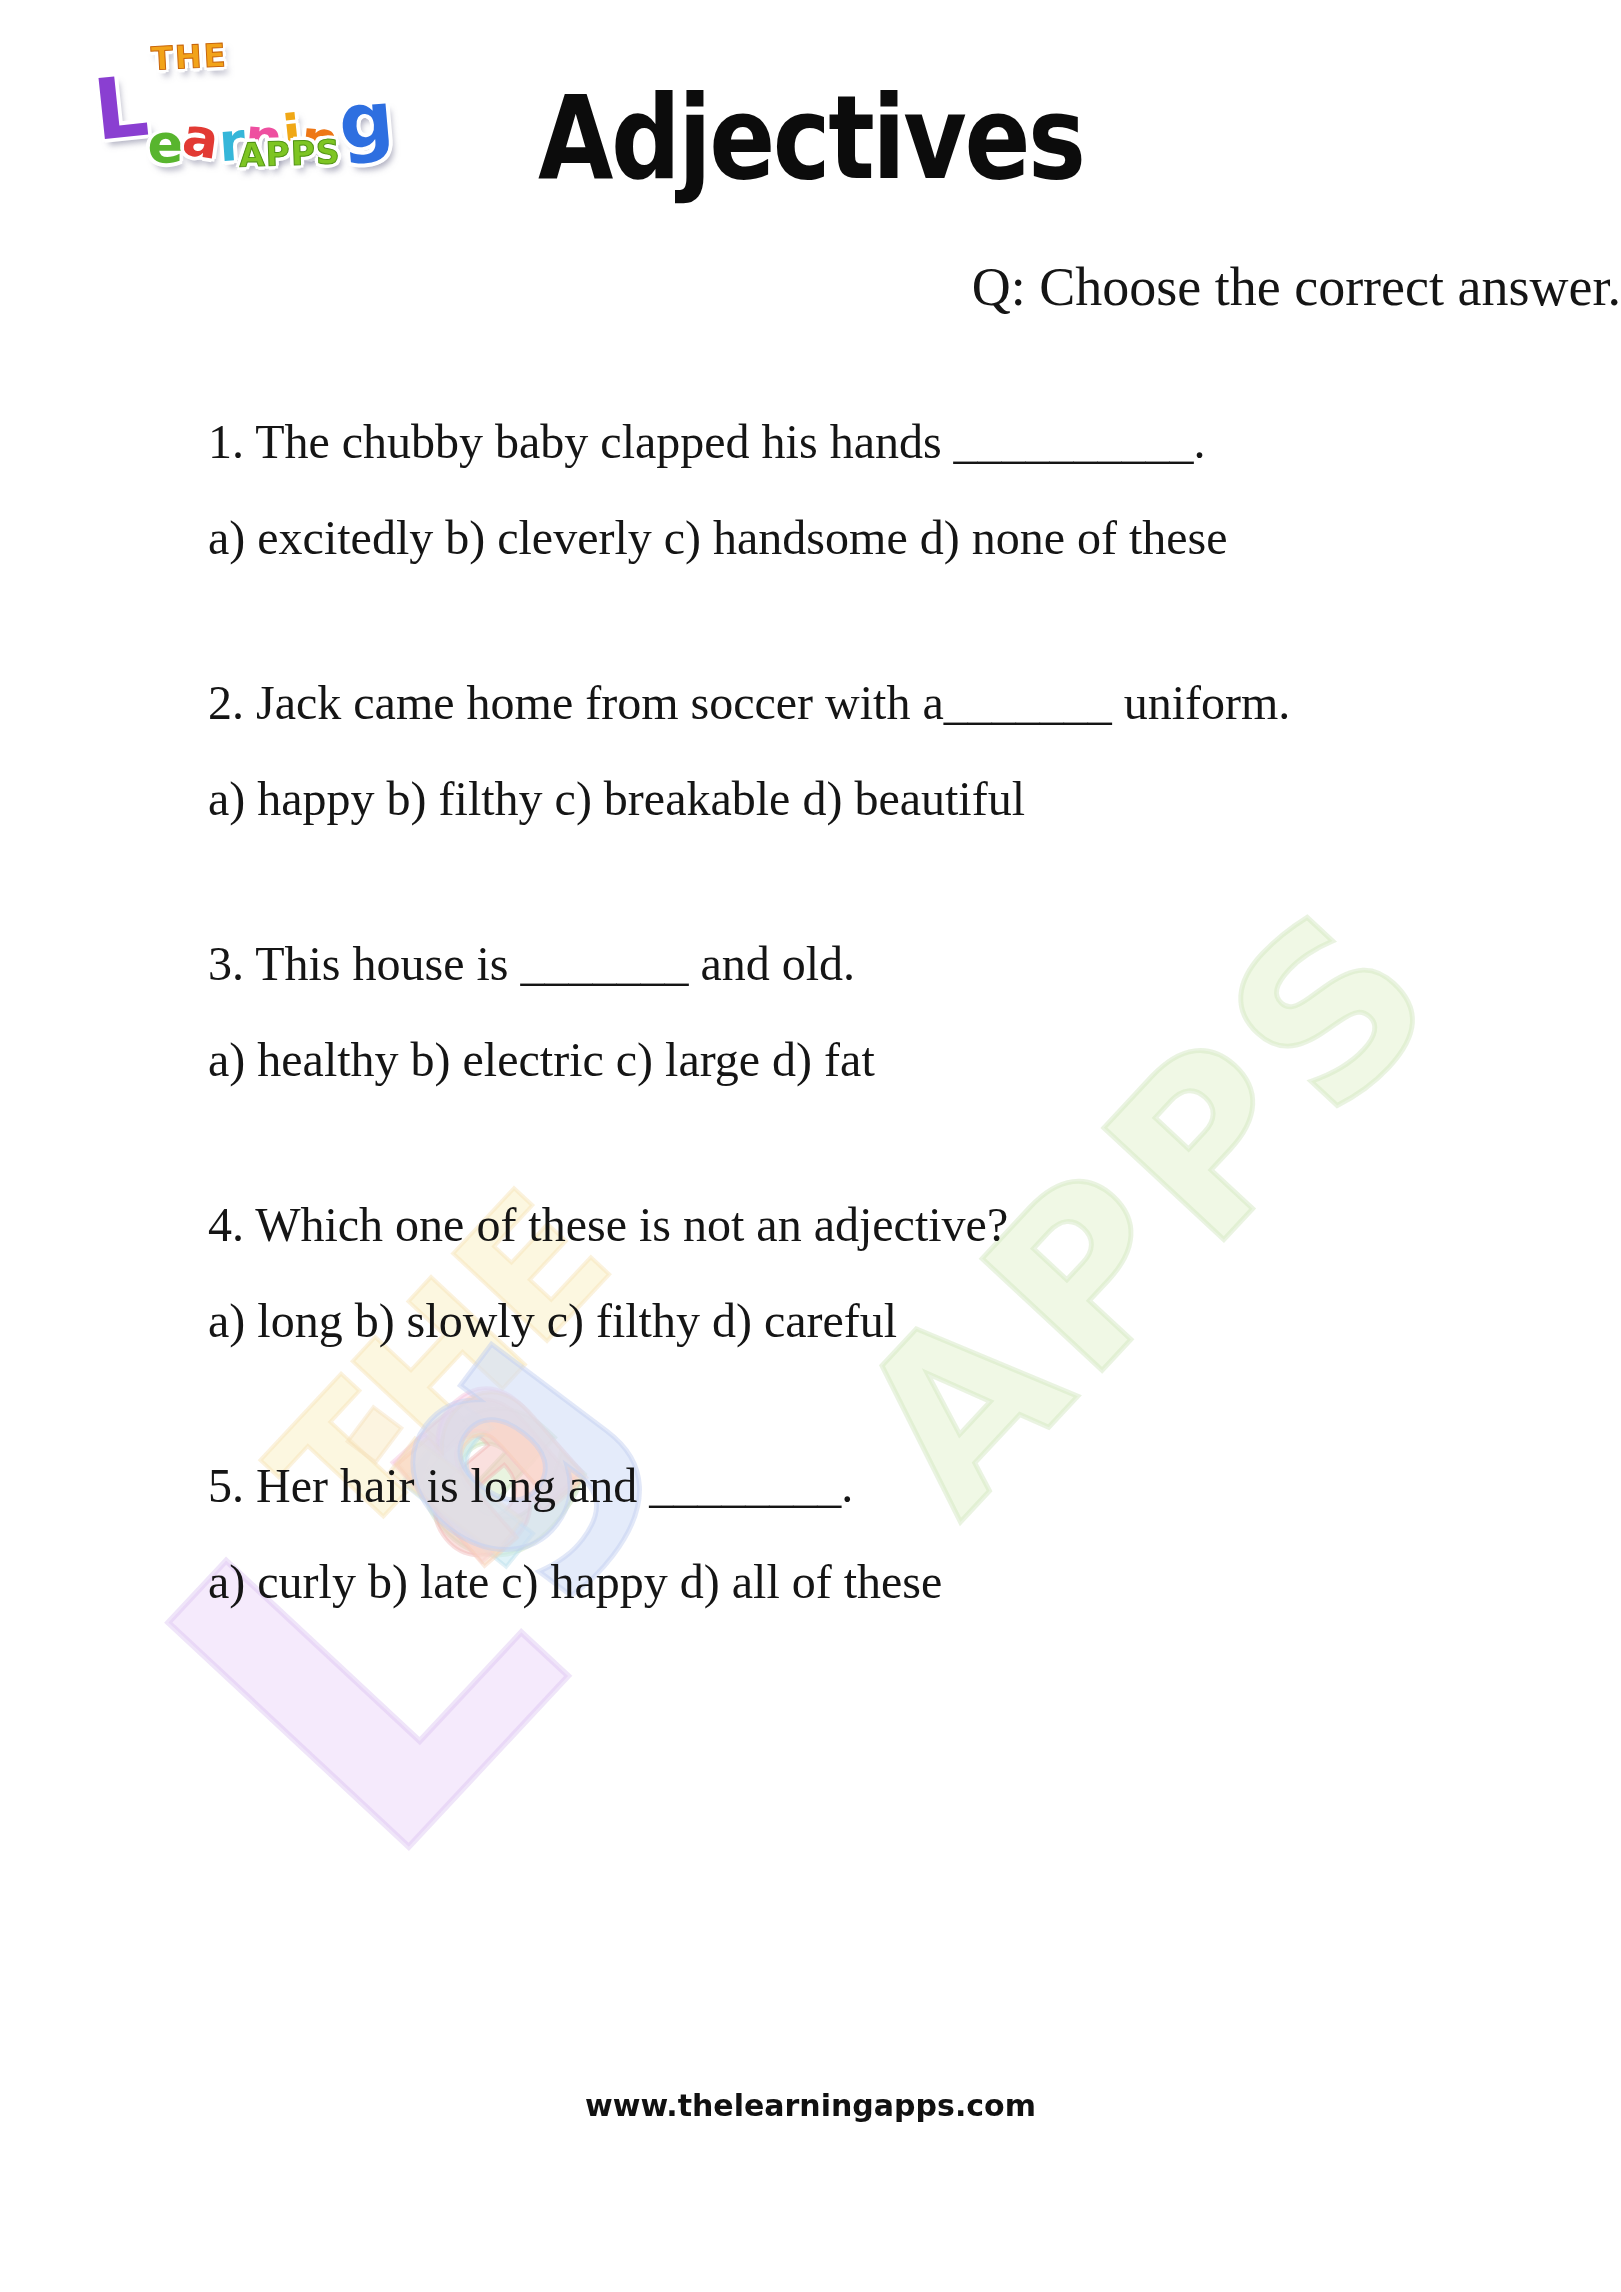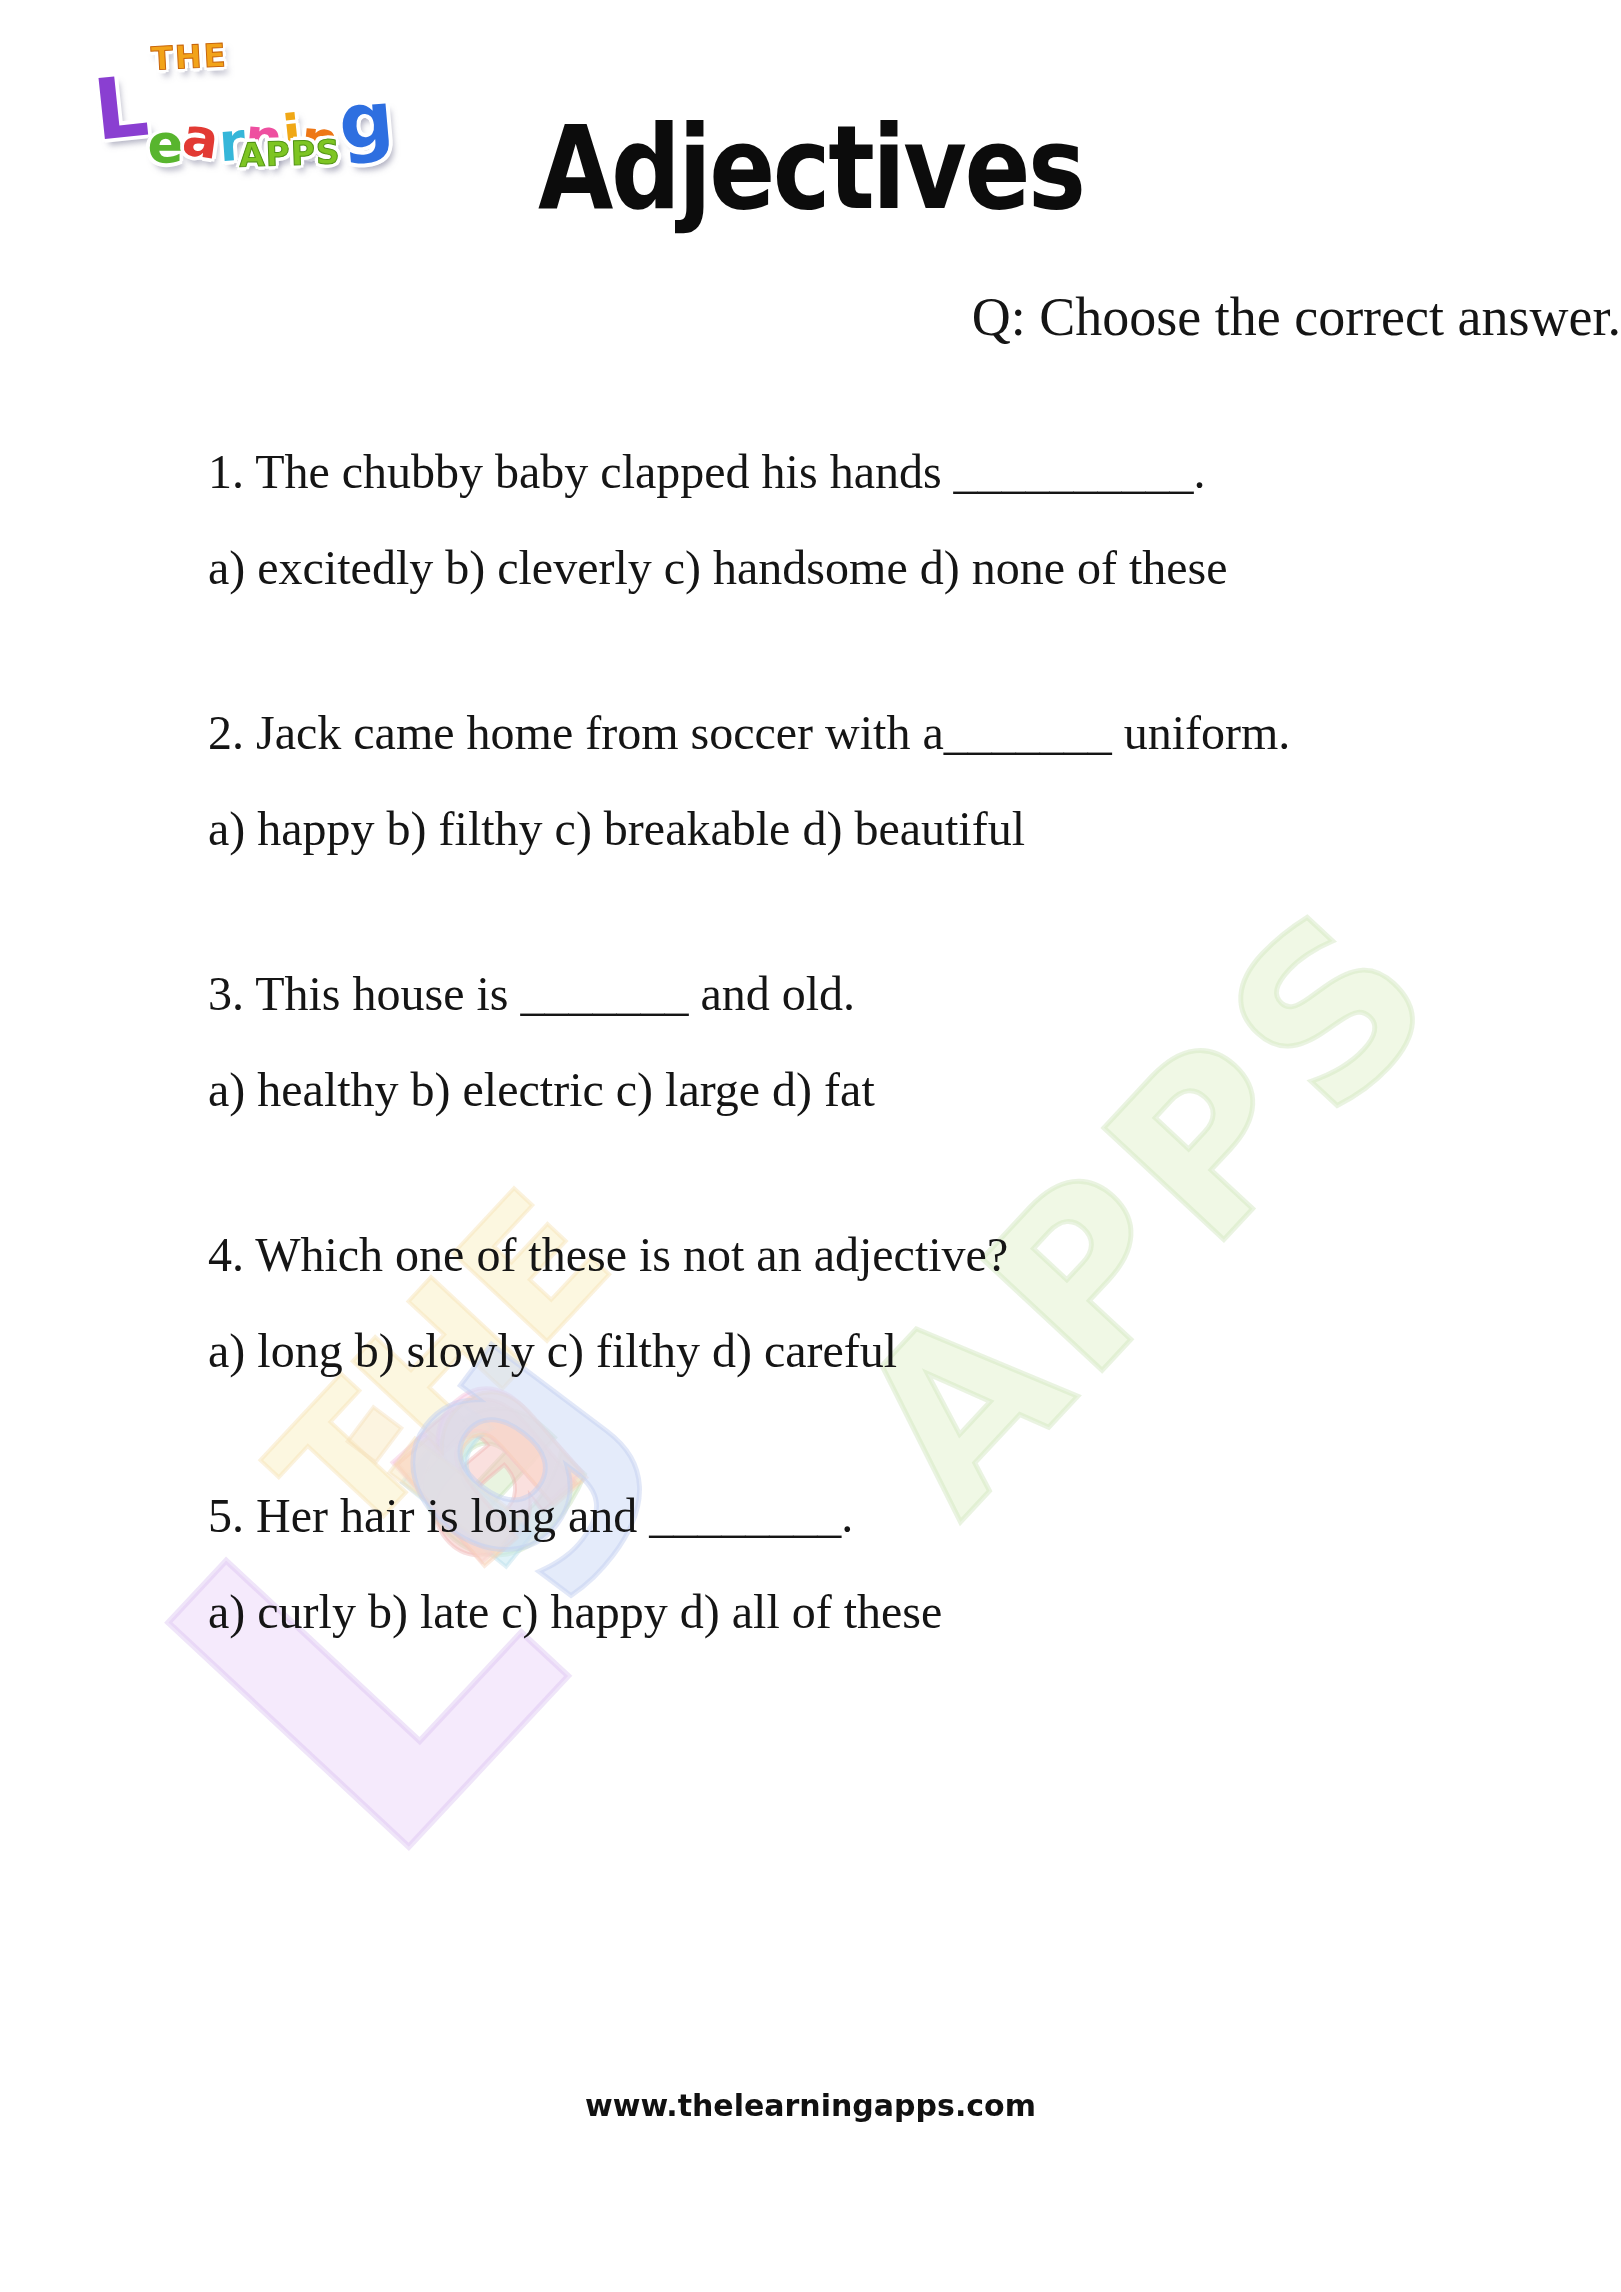--- a/index.html
+++ b/index.html
@@ -80,21 +80,21 @@
   .wl-3 { color: rgba(130,205,225,.55); -webkit-text-stroke: 3.9px rgba(90,175,205,.4);  transform: translateY(23.5px) rotate(-4deg); }
   .wl-4 { color: rgba(242,150,200,.55); -webkit-text-stroke: 3.9px rgba(230,110,175,.4); transform: translateY(11.8px) rotate(5deg); }
   .wl-5 { color: rgba(242,210,130,.55); -webkit-text-stroke: 3.9px rgba(230,180,95,.4);  transform: translateY(7.8px)  rotate(-6deg); }
   .wl-6 { color: rgba(244,175,120,.55); -webkit-text-stroke: 3.9px rgba(235,145,85,.4);  transform: translateY(17.6px) rotate(6deg); }
   .wl-7 { color: rgba(155,180,235,.6);  -webkit-text-stroke: 4.9px rgba(115,145,220,.45); font-size: 294px; transform: translateY(-9.8px) rotate(-6deg); }
   .wm-apps { left: 662px; top: 531px; font-size: 225px; letter-spacing: 13.7px;
              color: rgba(200,230,160,.6); -webkit-text-stroke: 4.9px rgba(150,200,110,.45); }
 
   
   .content { position: relative; z-index: 2; }
-  .title-wrap { margin: 0; padding-top: 110px; text-align: center; }
+  .title-wrap { margin: 0; padding-top: 80px; text-align: center; }
   .title {
     display: inline-block;
     font-family: "DejaVu Sans", sans-serif;
     font-weight: bold;
     font-size: 116px;
     line-height: 1;
     letter-spacing: -2.9px;
     transform: scaleX(0.84);
     transform-origin: center;
     color: #0c0c0c;

